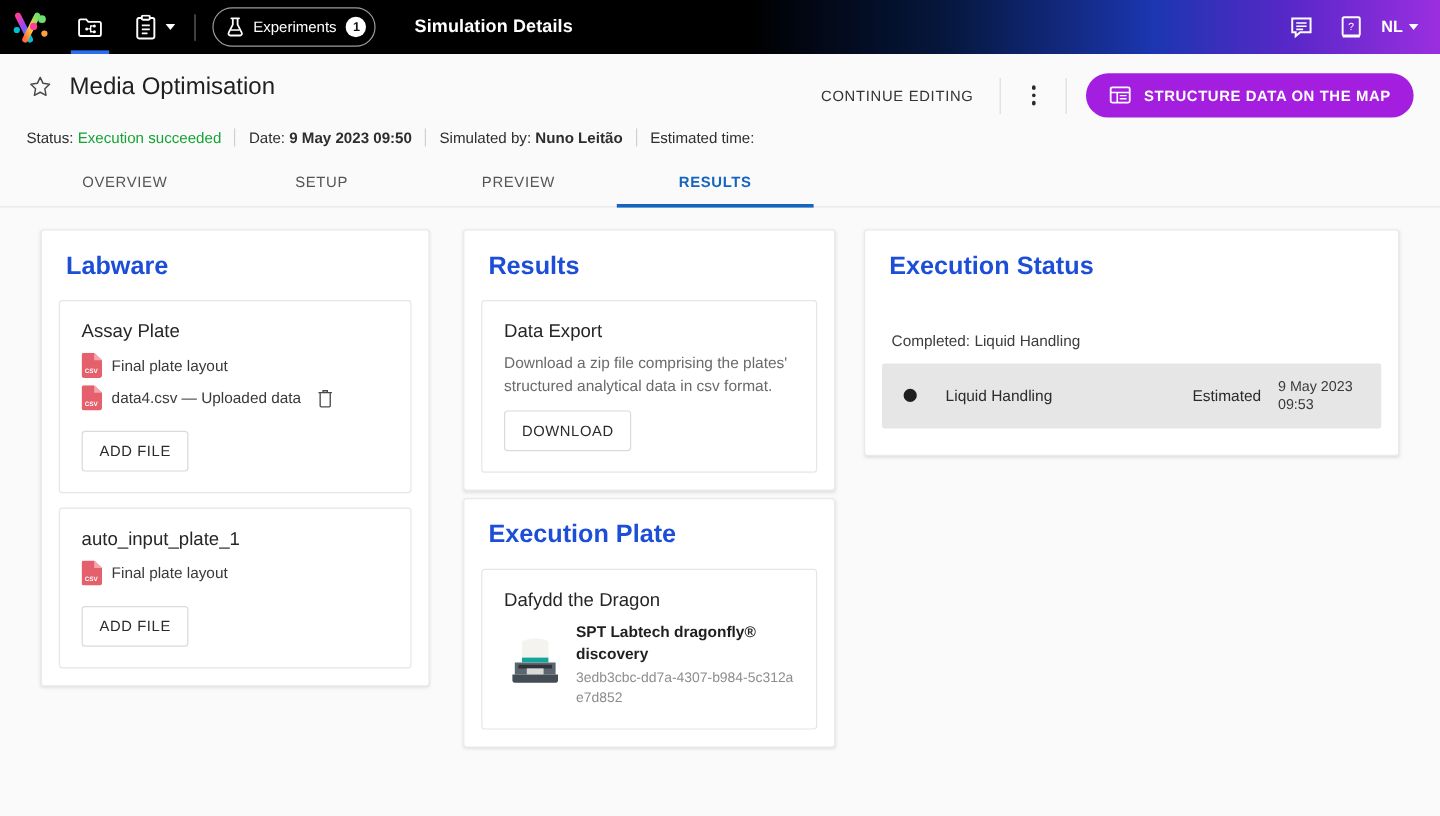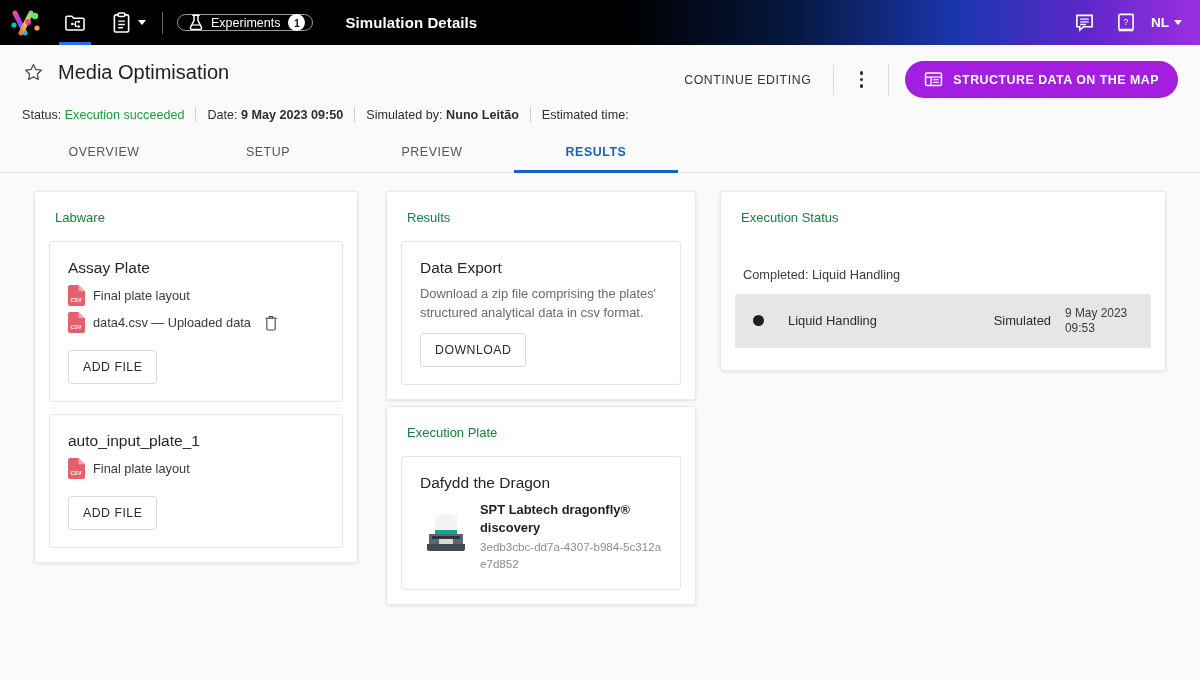--- a/index.html
+++ b/index.html
@@ -43,21 +43,21 @@
     border-top: 5px solid #ffffff;
     margin-left: -6px; margin-right: 6px;
     cursor: pointer;
   }
   .nav-divider {
     width: 1px; height: 22px; background: #6a6a6a; margin: 0 14px 0 10px;
   }
   .exp-pill {
     display: flex; align-items: center; gap: 8px;
     border: 1px solid #9c9c9c; border-radius: 20px;
-    height: 17px; padding: 0 7px 0 11px;
+    height: 33px; padding: 0 7px 0 11px;
     cursor: pointer;
   }
   .exp-pill .lbl { color: #ffffff; font-size: 12.5px; }
   .exp-badge {
     background: #ffffff; color: #111; font-size: 10.5px; font-weight: 700;
     width: 17px; height: 17px; border-radius: 50%;
     display: flex; align-items: center; justify-content: center;
   }
   .page-title-top {
     color: #ffffff; font-size: 15px; font-weight: 700; margin-left: 32px;
@@ -146,21 +146,21 @@
   .col-mid { width: 336px; padding-left: 14px; padding-right: 12px; }
   .col-right { width: 492px; padding-left: 12px; padding-right: 34px; }
 
   .card {
     background: #ffffff;
     border: 1px solid #eaeaea;
     border-radius: 3px;
     box-shadow: 0 1px 3px rgba(0,0,0,.10);
   }
   .card-title {
-    font-size: 13px; color: #15803d; font-weight: 400;
+    font-size: 21px; color: #1d4ed8; font-weight: 700;
     padding: 18px 20px 16px 20px;
   }
   .card-body { padding: 0 14px 14px 14px; }
 
   .inner-box {
     border: 1px solid #e6e6e6;
     border-radius: 3px;
     padding: 17px 18px 17px 18px;
     margin-bottom: 12px;
     background: #fff;
@@ -455,21 +455,21 @@
 
   </div>
 
   <div class="col col-right">
     <div class="card">
       <div class="card-title">Execution Status</div>
       <div class="exec-note">Completed: Liquid Handling</div>
       <div class="exec-row">
         <span class="exec-dot"></span>
         <span class="exec-name">Liquid Handling</span>
-        <span class="exec-state">Simulated</span>
+        <span class="exec-state">Estimated</span>
         <span class="exec-time">
           <span style="display:block;">9 May 2023</span>
           <span style="display:block;">09:53</span>
         </span>
       </div>
       <div class="exec-pad"></div>
     </div>
   </div>
 
 </div>

